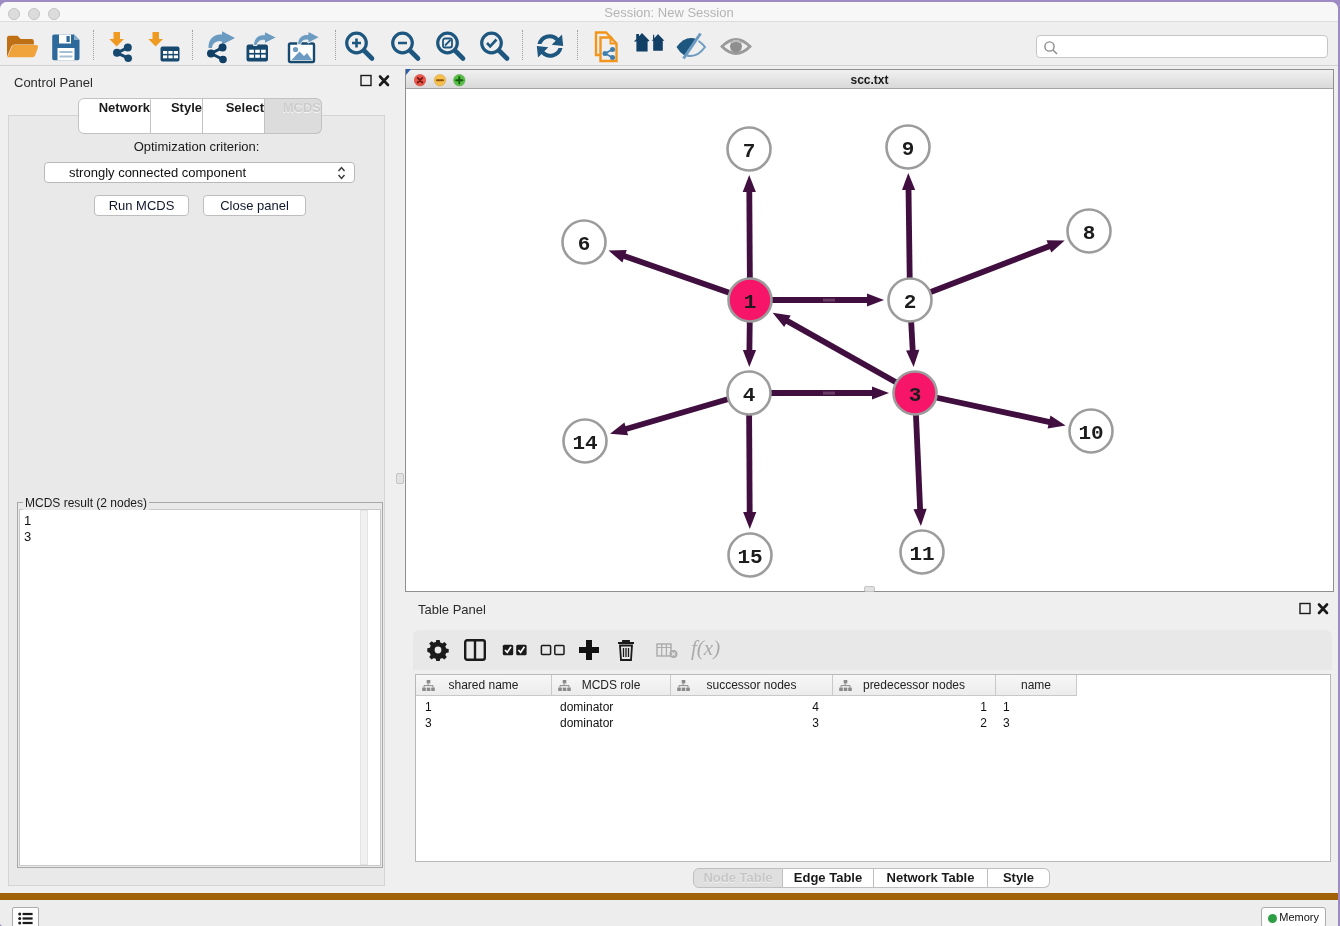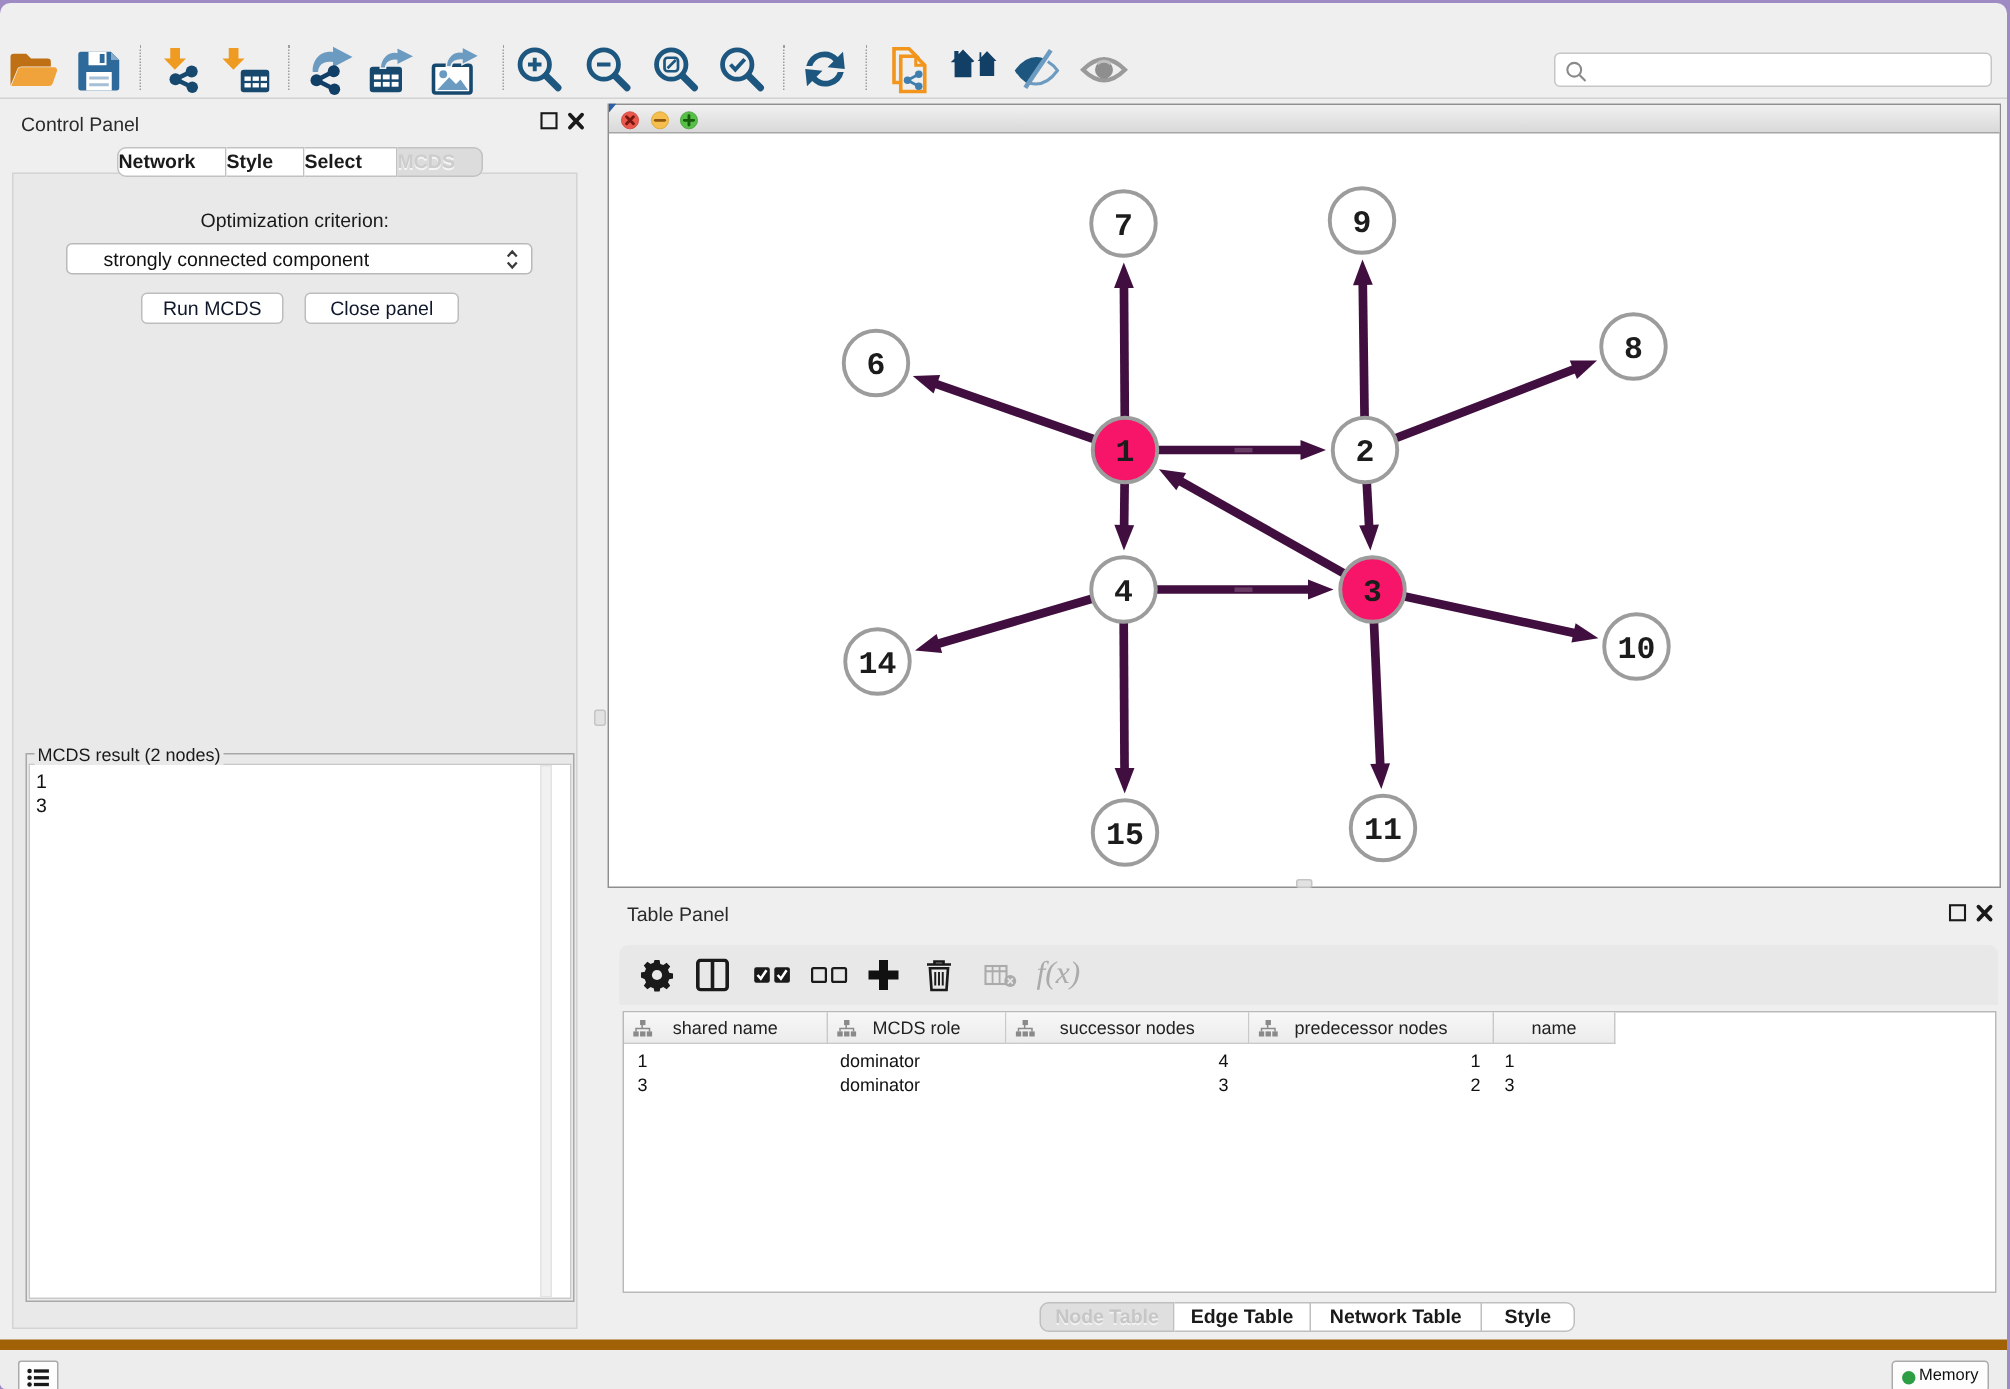--- a/index.html
+++ b/index.html
@@ -15,21 +15,21 @@
 #title-txt { position:absolute; top:3px; left:0; width:100%; text-align:center; font-size:13px; color:#B4B4B4; }
 
 #toolbar { position:absolute; left:0; top:21px; width:100%; height:43px; background:#EFEFEF; border-bottom:1px solid #D2D2D2; }
 .sep { position:absolute; top:7px; height:30px; width:0; border-left:1px dotted #9E9E9E; }
 .ticon { position:absolute; top:7px; }
 #search { position:absolute; left:1036px; top:12px; width:292px; height:23px; background:#fff; border:1px solid #C6C6C6; border-radius:4px; }
 
 #cp-title { position:absolute; left:14px; top:73px; font-size:13px; color:#2A2A2A; }
 #cp-content { position:absolute; left:8px; top:113px; width:377px; height:771px; background:#E9E9E9; border:1px solid #D4D4D4; }
 .tabbar { position:absolute; display:flex; }
-.tab { font-size:13px; font-weight:bold; color:#1A1A1A; background:#FFFFFF; border:1px solid #C2C2C2; border-left:none; text-align:left; line-height:18px; height:20px; }
+.tab { font-size:13px; font-weight:bold; color:#1A1A1A; background:#FFFFFF; border:1px solid #C2C2C2; border-left:none; text-align:right; line-height:18px; height:36px; }
 .tab.first { border-left:1px solid #C2C2C2; border-radius:6px 0 0 6px; }
 .tab.last { border-radius:0 6px 6px 0; }
 .tab.sel { background:#DCDCDC; color:#CDCDCD; text-shadow:0 1px 0 #F5F5F5; }
 #opt-label { position:absolute; left:8px; top:137px; width:377px; text-align:center; font-size:13px; color:#1A1A1A; }
 #dropdown { position:absolute; left:44px; top:160px; width:311px; height:21px; background:#fff; border:1px solid #B9B9B9; border-radius:4px; font-size:13px; color:#111; line-height:19px; padding-left:24px; }
 .btn { position:absolute; top:193px; height:21px; background:#fff; border:1px solid #BDBDBD; border-radius:4px; font-size:13px; color:#0f172a; text-align:center; line-height:19px; }
 #fieldset { position:absolute; left:17px; top:500px; width:366px; height:366px; border:1px solid #A8A8A8; }
 #fieldset-label { position:absolute; left:23px; top:494px; font-size:12px; color:#1A1A1A; background:#E9E9E9; padding:0 2px; }
 #fieldset-list { position:absolute; left:19px; top:507px; width:362px; height:357px; background:#fff; border:1px solid #C9C9C9; font-size:13px; color:#111; }
 #fieldset-scroll { position:absolute; left:360px; top:508px; width:8px; height:355px; background:#F1F1F1; border:1px solid #E3E3E3; }
@@ -44,20 +44,26 @@
 .th { position:absolute; top:0; height:21px; background:linear-gradient(#F7F7F7,#ECECEC); border-right:1px solid #C9C9C9; border-bottom:1px solid #C9C9C9; font-size:12px; color:#222; text-align:center; line-height:21px; }
 .td { position:absolute; font-size:12px; color:#111; height:16px; line-height:16px; }
 
 .btab { position:absolute; top:866px; height:20px; font-size:13px; font-weight:bold; color:#1A1A1A; background:#fff; border:1px solid #BFBFBF; border-left:none; text-align:center; line-height:18px; }
 
 #statusbar { position:absolute; left:0; top:891px; width:100%; height:33px; background:#EDEDED; border-top:7px solid #a16207; }
 </style>
 </head>
 <body>
 <div id="win">
+  <div id="titlebar">
+    <div class="tl" style="left:8px;"></div>
+    <div class="tl" style="left:28px;"></div>
+    <div class="tl" style="left:48px;"></div>
+    <div id="title-txt">Session: New Session</div>
+  </div>
   <div id="toolbar">
 
     <svg class="ticon" style="left:5px;" width="34" height="34" viewBox="0 0 34 34">
       <path d="M2 27 V8 a2.2 2.2 0 0 1 2.2-2.2 h8.3 l3.2 3.2 h11 a2.2 2.2 0 0 1 2.2 2.2 v3.2 H9.5 a3.4 3.4 0 0 0-3.2 2.2 Z" fill="#BF7014"></path>
       <path d="M7 16.2 a1.9 1.9 0 0 1 1.8-1.3 h22.4 a1.9 1.9 0 0 1 1.8 2.5 l-2.9 8.2 a2.6 2.6 0 0 1-2.4 1.7 H2.5 Z" fill="#F0A23B"></path>
     </svg>
 
     <svg class="ticon" style="left:49px;" width="34" height="34" viewBox="0 0 34 34">
       <path d="M5 4.5 h20 l5.5 5.5 v18.5 a1.8 1.8 0 0 1-1.8 1.8 H5 a1.8 1.8 0 0 1-1.8-1.8 V6.3 A1.8 1.8 0 0 1 5 4.5 Z" fill="#2D6A9B"></path>
       <path d="M25 4.5 l5.5 5.5 H25 Z" fill="#85ACCC"></path>
@@ -219,20 +225,21 @@
         <circle cx="6" cy="6.2" r="5.7" fill="#EA574B" stroke="#D34A40" stroke-width="0.6"></circle>
         <path d="M3.7 3.9 L8.3 8.5 M8.3 3.9 L3.7 8.5" stroke="#761710" stroke-width="1.9" stroke-linecap="round"></path>
         <circle cx="26" cy="6.2" r="5.7" fill="#F6BE4E" stroke="#DDA936" stroke-width="0.6"></circle>
         <path d="M22.9 6.2 h6.2" stroke="#90570F" stroke-width="1.9" stroke-linecap="round"></path>
         <circle cx="45.3" cy="6.2" r="5.7" fill="#57BF48" stroke="#4DA73F" stroke-width="0.6"></circle>
         <path d="M45.3 3.1 v6.2 M42.2 6.2 h6.2" stroke="#135D0B" stroke-width="1.9" stroke-linecap="round"></path>
       </svg>
       <svg style="position:absolute;left:0;top:-1px;" width="5" height="6" viewBox="0 0 5 6">
           <path d="M0 0 H5 L0 6 Z" fill="#2B5FA8"></path>
         </svg>
+      <div class="t">scc.txt</div>
     </div>
     <svg id="graph" style="position:absolute; left:0; top:19px;" width="927" height="503" viewBox="0 0 927 503">
       <g stroke="#410F3F" stroke-width="5.8">
         <line x1="344.0" y1="211.0" x2="343.3" y2="101.0"></line>
         <line x1="344.0" y1="211.0" x2="216.7" y2="166.5"></line>
         <line x1="344.0" y1="211.0" x2="463.0" y2="211.0"></line>
         <line x1="344.0" y1="211.0" x2="343.4" y2="263.0"></line>
         <line x1="504.0" y1="211.0" x2="502.5" y2="99.0"></line>
         <line x1="504.0" y1="211.0" x2="644.7" y2="156.7"></line>
         <line x1="504.0" y1="211.0" x2="506.8" y2="263.1"></line>

